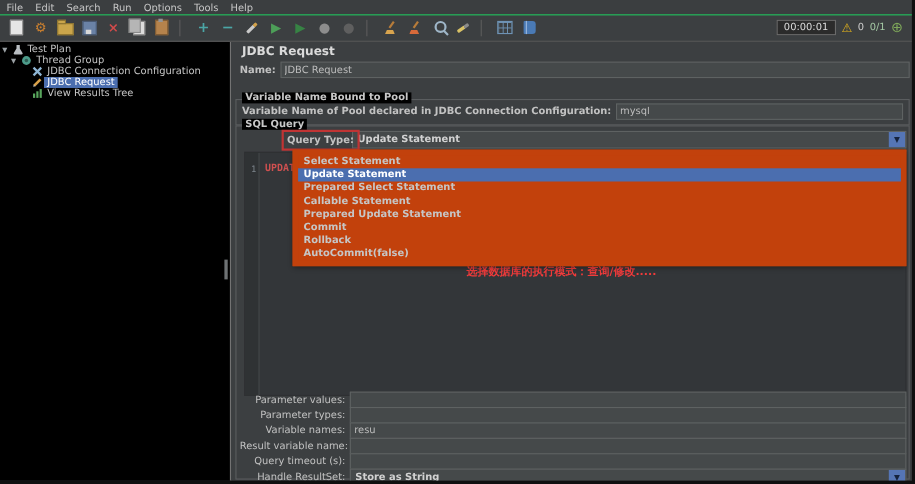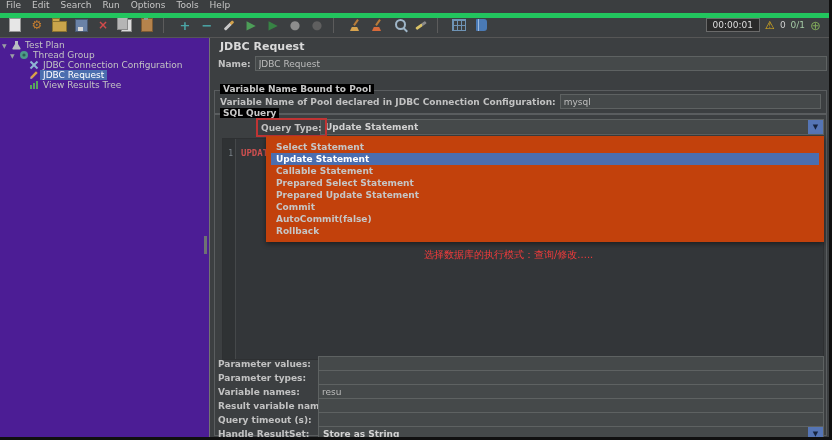--- a/index.html
+++ b/index.html
@@ -1,22 +1,22 @@
 <!DOCTYPE html>
 <html><head>
 <meta charset="utf-8">
 <style>
   html,body{margin:0;padding:0}
   body{background:#111;font-family:"DejaVu Sans",sans-serif}
   #screen{position:relative;width:832px;height:440px;background:#3c3f41;overflow:hidden;
           color:#bdbdbd;font-size:9px;margin:0 auto}
   
   .menubar{position:absolute;left:0;top:0;right:0;height:13px;background:#3b3e40;
-           display:flex;align-items:flex-start;gap:11px;padding:0 6px;font-size:9px;color:#c6c6c6;
-           border-bottom:5px solid #22c55e;z-index:9}
+           display:flex;align-items:flex-end;gap:11px;padding:0 6px;font-size:9px;color:#c6c6c6;
+           border-bottom:1px solid #22c55e;z-index:9}
   
   .toolbar{position:absolute;left:0;top:13px;right:0;height:24px;background:#3c3f41;
            border-bottom:1px solid #565656;display:flex;align-items:center;gap:2px;padding:0 5px;z-index:8}
   .tbi{width:20px;height:18px;display:flex;align-items:center;justify-content:center;border-radius:2px}
   .glyph{font-size:12px;line-height:1}
   .tbsep{width:6px;height:15px;border-left:1px solid #5c5c5c;margin:0 3px 0 4px}
   .c-gear{color:#c97f2f}.c-close{color:#d14b4b;font-weight:bold}.c-teal{color:#4ba6a6;font-weight:bold;font-size:13px}
   .c-play{color:#4d9e58}.c-play2{color:#378344}.c-stop{color:#8d8d8d}.c-shut{color:#5f5f5f}
   .ic-page{width:10px;height:12px;background:#e6e6e6;border:1px solid #979797}
   .ic-folder{width:13px;height:9px;background:#caa54b;border:1px solid #8a7230;position:relative;margin-top:3px}
@@ -42,21 +42,21 @@
            background-size:4px 5px}
   .ic-book{width:11px;height:12px;background:#4a7ab5;border-radius:1px 3px 3px 1px;position:relative}
   .ic-book::before{content:"";position:absolute;left:2px;top:0;bottom:0;width:1px;background:#9db9dd}
   .tb-right{margin-left:auto;display:flex;align-items:center;gap:5px;padding-right:6px}
   .timer{background:#2b2b2b;border:1px solid #6a6a6a;color:#dedede;padding:1px 6px;font-size:9px}
   .warn{color:#e8b61a;font-size:11px}
   .warn-count{color:#cfcfcf}
   .threads{color:#a6cba6}
   .remote{color:#7fa85a;font-size:13px}
   
-  .sidebar{position:absolute;left:0;top:38px;width:209px;bottom:3px;background:#4c1d95;border-right:2px solid #737373}
+  .sidebar{position:absolute;left:0;top:38px;width:209px;bottom:3px;background:#000000;border-right:2px solid #737373}
   .tree{padding-top:2px}
   .tree-row{display:flex;align-items:center;height:10px;font-size:9px;white-space:nowrap}
   .tree-row.lvl0{padding-left:2px}.tree-row.lvl1{padding-left:10px}.tree-row.lvl2{padding-left:28px}
   .tree-arrow{width:8px;font-size:6px;color:#9aa0a4;flex:0 0 auto}
   .tree-ic{width:12px;display:flex;justify-content:center;flex:0 0 auto}
   .tree-label{padding:0 3px;color:#c4c4c4}
   .tree-row.selected .tree-label{background:#4b6eaf;color:#fff}
   .split-handle{position:absolute;left:204px;top:236px;width:3px;height:18px;background:#6e7274;z-index:7}
   
   .main{position:absolute;left:210px;top:38px;right:3px;bottom:3px;background:#3c3f41;overflow:hidden}
@@ -73,27 +73,27 @@
   .combo-val{padding-left:4px;font-weight:bold;color:#d2d2d2;white-space:nowrap}
   .combo-arrow{margin-left:auto;width:15px;align-self:stretch;background:#5575b5;color:#16233d;
                display:flex;align-items:center;justify-content:center;font-size:7px}
   .editor{position:absolute;left:12px;right:5px;top:100px;height:220px;background:#333639;border:1px solid #2e3032}
   .gutter{position:absolute;left:0;top:0;bottom:0;width:13px;background:#2f3234;border-right:1px solid #45484a;
           color:#7c848b;font-family:"DejaVu Sans Mono",monospace;font-size:8px;text-align:right;
           padding:10px 2px 0 0;box-sizing:border-box}
   .code-line{position:absolute;left:18px;top:9px;font-family:"DejaVu Sans Mono",monospace;font-size:9px;white-space:pre}
   .kw{color:#cf5050;font-weight:bold}
   .code-rest{color:#a89d6d}
-  .annotation{position:absolute;left:214px;top:210px;color:#f23b3b;font-size:10px;font-weight:normal;z-index:4}
+  .annotation{position:absolute;left:214px;top:202px;color:#f23b3b;font-size:10px;font-weight:bold;z-index:4}
   .popup{position:absolute;left:56px;right:5px;top:98px;background:#c2410c;border:5px solid #c2410c;
          z-index:6;box-shadow:0 2px 5px rgba(0,0,0,.45)}
   .popup-item{height:12px;display:flex;align-items:center;padding:0 5px;font-size:9px;
               font-weight:bold;color:#c6c6c6;white-space:nowrap}
   .popup-item.selected{background:#4b6eaf;color:#fff}
-  .param-label{width:96px;font-weight:bold;color:#c2c2c2;white-space:nowrap;flex:0 0 auto}
+  .param-label{width:96px;text-align:right;font-weight:normal;color:#c2c2c2;white-space:nowrap;flex:0 0 auto}
   .strip-right{position:absolute;top:0;right:0;width:3px;bottom:0;background:#101010;z-index:10}
   .strip-bottom{position:absolute;left:0;right:0;bottom:0;height:3px;background:#101010;z-index:10}
 </style>
 </head>
 <body>
 
 <div id="screen">
 
   <div class="menubar">
     <span>File</span>
@@ -248,26 +248,26 @@
       <div class="gutter">
         <span>1</span>
       </div>
       <div class="code-line"><span class="kw">UPDATE</span><span class="code-rest"> t_order...</span></div>
     </div>
     <div class="annotation">选择数据库的执行模式：查询/修改.....</div>
 
     <div class="popup">
       <div class="popup-item">Select Statement</div>
       <div class="popup-item selected">Update Statement</div>
+      <div class="popup-item">Prepared Select Statement</div>
       <div class="popup-item">Callable Statement</div>
-      <div class="popup-item">Prepared Select Statement</div>
       <div class="popup-item">Prepared Update Statement</div>
       <div class="popup-item">Commit</div>
+      <div class="popup-item">Rollback</div>
       <div class="popup-item">AutoCommit(false)</div>
-      <div class="popup-item">Rollback</div>
     </div>
 
     <div class="abs-row" style="left:8px;right:5px;top:319px;height:13px">
       <span class="param-label">Parameter values:</span>
       <input class="field" value="" style="">
     </div>
     <div class="abs-row" style="left:8px;right:5px;top:333px;height:13px">
       <span class="param-label">Parameter types:</span>
       <input class="field" value="" style="">
     </div>

